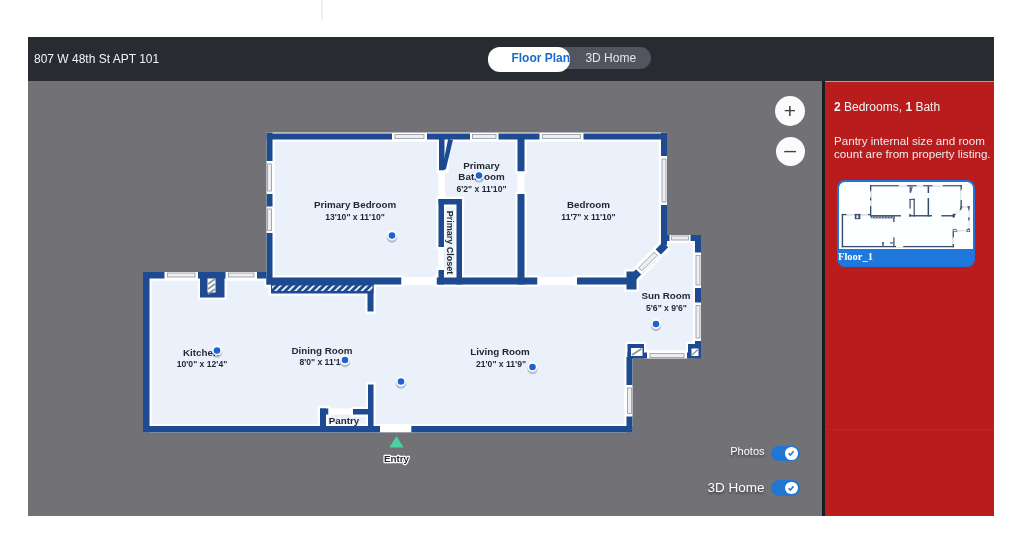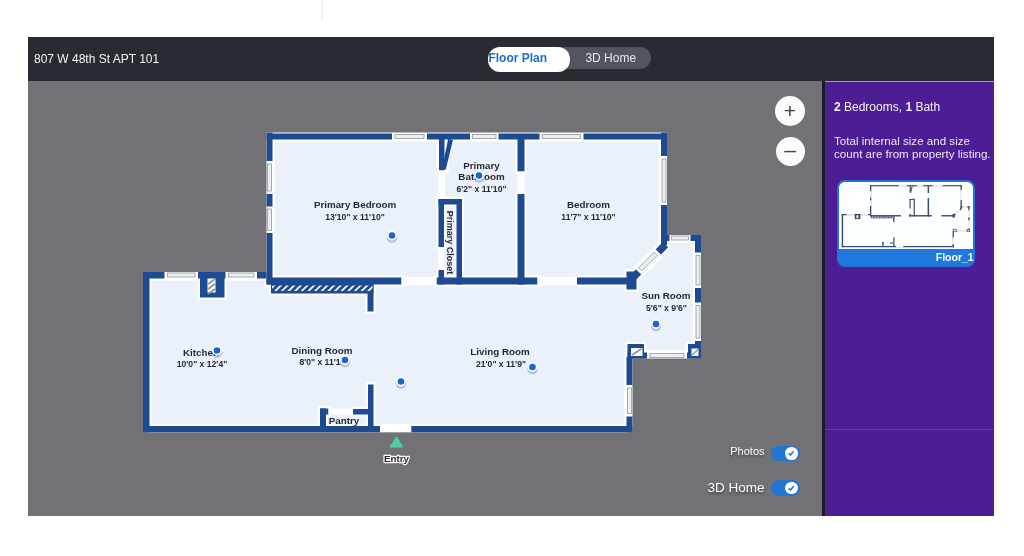--- a/index.html
+++ b/index.html
@@ -13,21 +13,21 @@
   <div class="abs" style="left:320.5px;top:0;width:2px;height:20px;background:#f0f0f0;"></div>
 
   <div class="abs" style="left:27.5px;top:37px;width:966.8px;height:479.2px;">
 
     <div class="abs" style="left:0;top:0;width:966.8px;height:43.5px;background:#292b33;"></div>
 
     <div class="abs" style="left:6.5px;top:0;height:43.5px;line-height:44.5px;color:#f2f3f5;font-size:12px;">807 W 48th St APT 101</div>
 
     <div class="abs" style="left:460.9px;top:9.9px;width:163px;height:22.3px;background:#52555d;border-radius:12px;">
 
-      <div class="abs" style="left:0;top:0;width:81.7px;height:25px;background:#ffffff;border-radius:12px;text-align:left;line-height:22.5px;font-size:12px;font-weight:bold;color:#1a6bd0;">Floor Plan</div>
+      <div class="abs" style="left:0;top:0;width:81.7px;height:25px;background:#ffffff;border-radius:12px;text-align:right;line-height:22.5px;font-size:12px;font-weight:bold;color:#1a6bd0;">Floor Plan</div>
 
       <div class="abs" style="left:81.7px;top:0;width:81.3px;height:22.3px;text-align:center;line-height:22.5px;font-size:12px;color:#e4e5e8;">3D Home</div>
     </div>
 
     <div class="abs" style="left:0;top:43.5px;width:794px;height:435.7px;background:#727276;overflow:hidden;">
 
       <div class="abs" style="left:-27.5px;top:-80.5px;width:1024px;height:556px;">
         <svg width="1024" height="556" viewBox="0 0 1024 556" style="font-family:'Liberation Sans',sans-serif;">
           <defs>
             <pattern id="hatch" width="4.7" height="4.7" patternUnits="userSpaceOnUse" patternTransform="rotate(45)">
@@ -286,32 +286,32 @@
 
       <div class="abs" style="left:743.6px;top:399.9px;width:28.9px;height:15.2px;background:#2176d2;border-radius:8.5px;"></div>
       <div class="abs" style="left:757.5px;top:401.2px;width:12.6px;height:12.6px;background:#ffffff;border-radius:50%;"></div>
       <svg class="abs" style="left:759.8px;top:403.5px;" width="8" height="8" viewBox="0 0 10 10">
           <path d="M2 5.4 L4.2 7.6 L8.2 2.9" stroke="#2176d2" stroke-width="1.9" fill="none"></path>
         </svg>
     </div>
 
     <div class="abs" style="left:794px;top:43.5px;width:3px;height:435.7px;background:#191c22;"></div>
 
-    <div class="abs" style="left:797px;top:43.5px;width:169.8px;height:435.7px;background:#4c1d95;border-top:1px solid #9da1a8;box-sizing:border-box;">
+    <div class="abs" style="left:797px;top:43.5px;width:169.8px;height:435.7px;background:#b91c1c;border-top:1px solid #9da1a8;box-sizing:border-box;">
 
       <div class="abs" style="left:9.5px;top:18.5px;font-size:12px;color:#f2f4f6;"><b>2</b> Bedrooms, <b>1</b> Bath</div>
 
-      <div class="abs" style="left:9.5px;top:52px;width:162px;font-size:11.6px;line-height:13.8px;color:#e9ecef;">Total internal size and size count are from property listing.</div>
+      <div class="abs" style="left:9.5px;top:52px;width:162px;font-size:11.6px;line-height:13.8px;color:#e9ecef;">Pantry internal size and room count are from property listing.</div>
 
       <div class="abs" style="left:12.5px;top:98.5px;width:133.7px;height:83.3px;background:#ffffff;border:2.75px solid #2273d8;border-radius:8px;">
 
         <svg class="abs" style="left:1.5px;top:2px;filter:saturate(0.45) brightness(1.06);" width="130" height="64" viewBox="140 128 567 308" preserveAspectRatio="none">
           <use href="#planwalls"></use>
         </svg>
 
-        <div class="abs" style="left:-1px;top:66.8px;width:135.7px;height:16.5px;background:#1f78dc;border-radius:0 0 5px 5px;text-align:right;line-height:16.5px;font-size:10.5px;font-weight:bold;color:#ffffff;">Floor_1</div>
+        <div class="abs" style="left:-1px;top:66.8px;width:135.7px;height:16.5px;background:#1f78dc;border-radius:0 0 5px 5px;text-align:left;line-height:16.5px;font-size:10.5px;font-weight:bold;color:#ffffff;font-family:Liberation Serif, serif;">Floor_1</div>
       </div>
 
       <div class="abs" style="left:0;top:347.5px;width:169.8px;height:1px;background:#4d525d;"></div>
 
     </div>
   </div>
 </div>
 
 </body></html>

